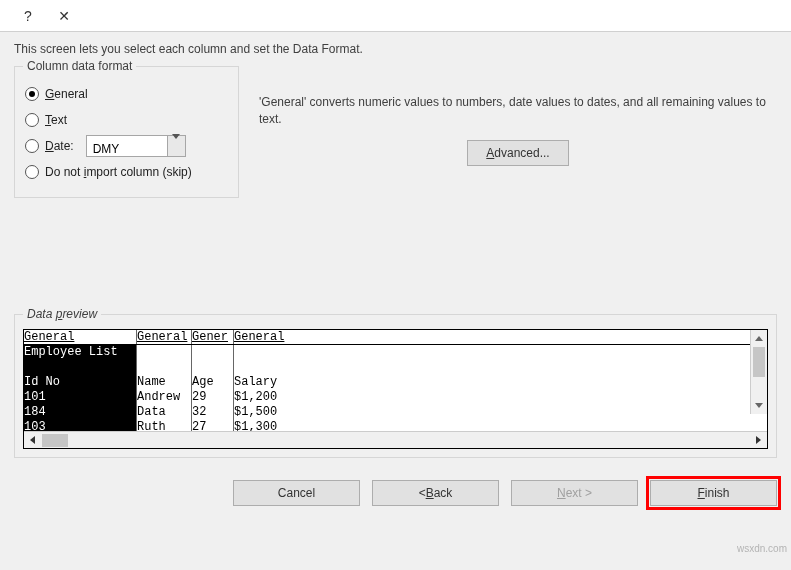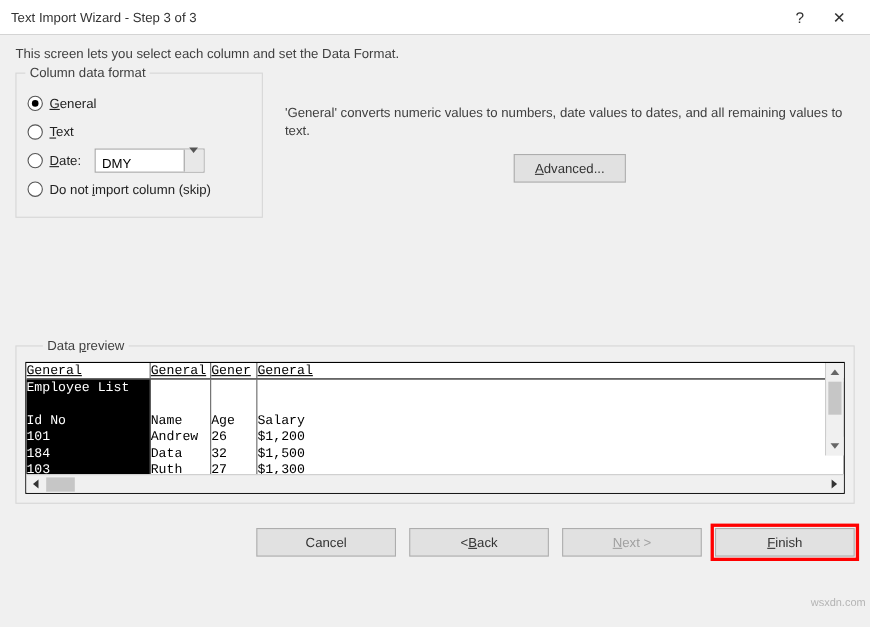--- a/index.html
+++ b/index.html
@@ -28,21 +28,21 @@
     .select .sel-btn { width: 18px; height: 100%; border-left: 1px solid #a6a6a6; display: flex; align-items: center; justify-content: center; background: #e8e8e8; }
     .chev::after { content: ""; border-left: 4px solid transparent; border-right: 4px solid transparent; border-top: 5px solid #555; }
     
     .right-desc { flex: 1; padding-top: 28px; }
     .desc-text { color: #404040; margin-bottom: 12px; line-height: 1.4; }
     .adv-btn-row { text-align: center; }
     .btn { border: 1px solid #adadad; background: #e1e1e1; height: 26px; padding: 0 18px; font-size: 12px; color: #333; display: inline-flex; align-items: center; justify-content: center; min-width: 90px; }
     
     .preview-area { margin-top: 108px; }
     .preview-fieldset { border: 1px solid #d6d6d6; position: relative; padding: 14px 8px 8px 8px; }
-    .preview-fieldset .legend { position: absolute; top: -8px; left: 24px; background: #f0f0f0; padding: 0 4px; color: #404040; }
+    .preview-fieldset .legend { position: absolute; top: -8px; left: 8px; background: #f0f0f0; padding: 0 4px; color: #404040; font-style: italic; }
     
     .grid-wrap { border: 1px solid #000; background: #fff; position: relative; height: 120px; display:flex; flex-direction:column;}
     .grid-inner { flex:1; overflow:hidden; position:relative; font-family: "Courier New", monospace; font-size: 12px; }
     .col-headers { display: flex; background: #fff; border-bottom: 1px solid #000; }
     .col-h { text-decoration: underline; color: #000; padding: 0; border-right: 1px solid #666; white-space: nowrap; overflow: hidden; }
     .data-rows { display: flex; }
     .col { border-right: 1px solid #666; }
     .col.sel { background: #000; color: #fff; }
     .cell { height: 15px; padding: 0; white-space: pre; overflow: hidden; }
     .w0 { width: 113px; } .w1 { width: 55px; } .w2 { width: 42px; } .w3 { width: 530px; border-right:none;}
@@ -65,21 +65,20 @@
     .dlg-btn { border: 1px solid #adadad; background: #e1e1e1; height: 26px; width: 127px; font-size: 12px; color: #333; display: inline-flex; align-items: center; justify-content: center; }
     .dlg-btn.disabled { color: #a0a0a0; }
     .dlg-btn.highlight { outline: 3px solid #ff0000; outline-offset: 1px; }
     
     .watermark { position: absolute; right: 4px; bottom: 16px; font-size: 10px; color: #b4b4b4; font-family: Arial; }
   </style>
 </head>
 <body>
 
 <div class="titlebar">
-  <div class="title">Text Import Wizard - Step 3 of 3</div>
   <div class="tb-btn">?</div>
   <div class="tb-btn">✕</div>
 </div>
 
 <div class="content">
   <div class="intro">This screen lets you select each column and set the Data Format.</div>
 
   <div class="top-row">
     <div class="fieldset format-box">
       <div class="legend">Column data format</div>
@@ -142,21 +141,21 @@
               <div class="cell"></div>
               <div class="cell">Name</div>
               <div class="cell">Andrew</div>
               <div class="cell">Data</div>
               <div class="cell">Ruth</div>
             </div>
             <div class="col w2">
               <div class="cell"></div>
               <div class="cell"></div>
               <div class="cell">Age</div>
-              <div class="cell">26</div>
+              <div class="cell">29</div>
               <div class="cell">32</div>
               <div class="cell">27</div>
             </div>
             <div class="col w3">
               <div class="cell"></div>
               <div class="cell"></div>
               <div class="cell">Salary</div>
               <div class="cell">$1,200</div>
               <div class="cell">$1,500</div>
               <div class="cell">$1,300</div>

